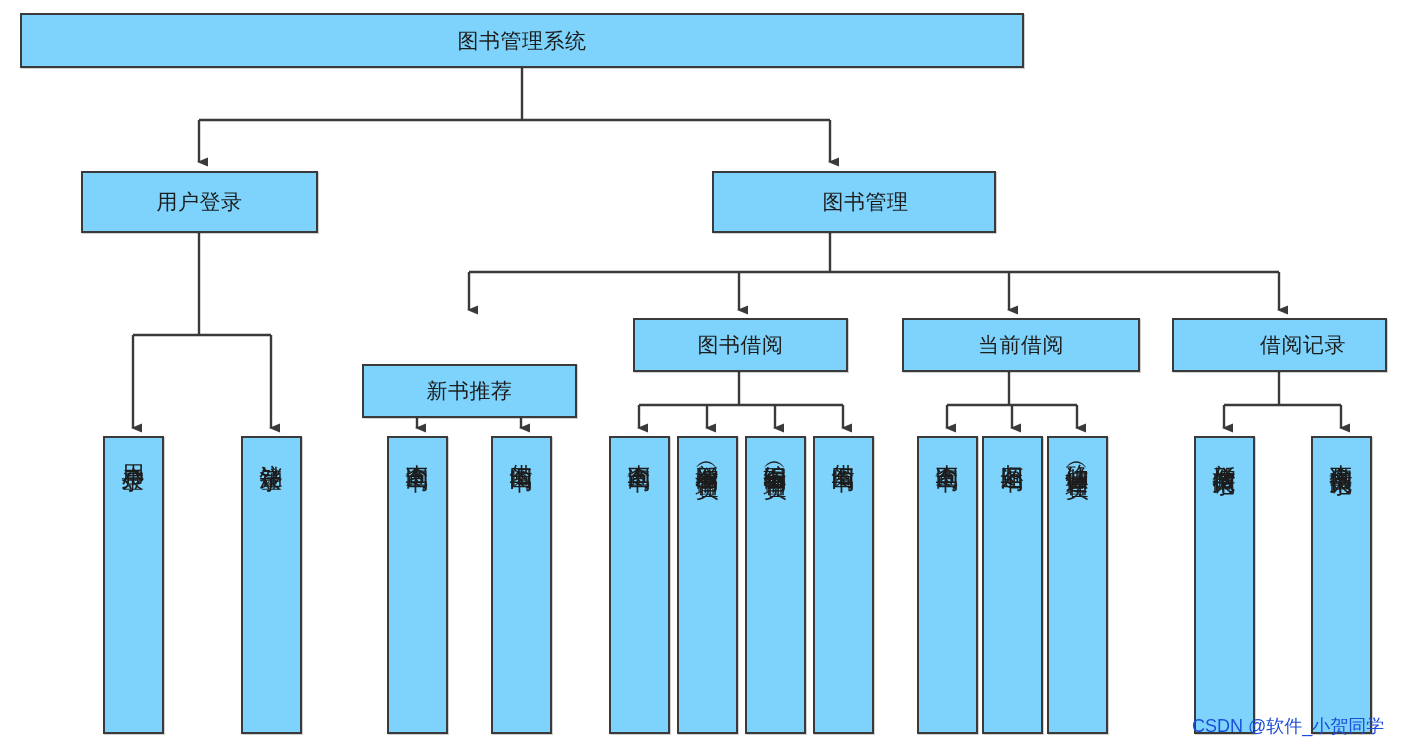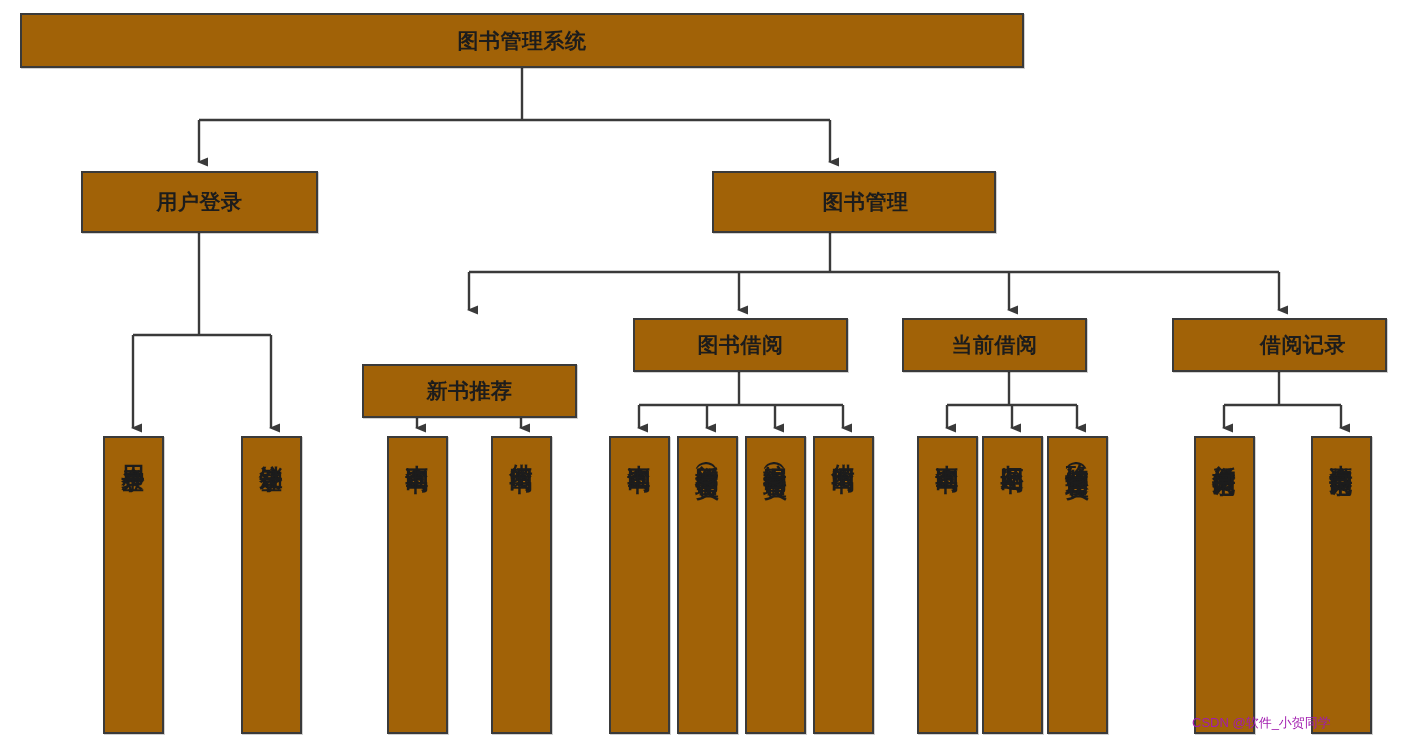--- a/index.html
+++ b/index.html
@@ -22,28 +22,27 @@
     position: absolute;
     left: 0;
     top: 0;
     width: 1405px;
     height: 747px;
     pointer-events: none;
   }
   .node {
     position: absolute;
     box-sizing: border-box;
-    background: #a16207;
+    background: #7dd3fc;
     border: 2px solid #3a3a3a;
     display: flex;
     align-items: center;
     justify-content: center;
     color: #1c1c1c;
     box-shadow: 1px 1px 0 rgba(0,0,0,0.18);
-    font-weight: bold;
   }
   .node .label {
     text-align: center;
     line-height: 1.12;
     letter-spacing: 0.5px;
   }
   .node.h .label {
     font-size: 21px;
     white-space: nowrap;
   }
@@ -57,22 +56,22 @@
     text-orientation: upright;
     font-size: 23px;
     line-height: 1.05;
     letter-spacing: 2px;
     white-space: nowrap;
   }
   .watermark {
     position: absolute;
     left: 1192px;
     top: 714px;
-    font-size: 13px;
-    color: #a21caf;
+    font-size: 18px;
+    color: #1d4ed8;
     white-space: nowrap;
     user-select: none;
   }
 </style>
 </head>
 <body>
 
 <div id="diagram-root">
 
   <svg class="edges" viewBox="0 0 1405 747">
@@ -139,21 +138,21 @@
   </div>
 
   <div class="node h" style="left:362px; top:318px; width:215px; height:54px;margin-top:46px;">
     <span class="label">新书推荐</span>
   </div>
 
   <div class="node h" style="left:633px; top:318px; width:215px; height:54px;justify-content:center;">
     <span class="label">图书借阅</span>
   </div>
 
-  <div class="node h" style="left:902px; top:318px; width:185px; height:54px;">
+  <div class="node h" style="left:902px; top:318px; width:238px; height:54px;">
     <span class="label">当前借阅</span>
   </div>
 
   <div class="node h" style="left:1172px; top:318px; width:215px; height:54px;padding-left:47px;">
     <span class="label">借阅记录</span>
   </div>
 
   <div class="node v" style="left:103px; top:436px; width:61px; height:298px;">
     <span class="label">用户登录</span>
   </div>

